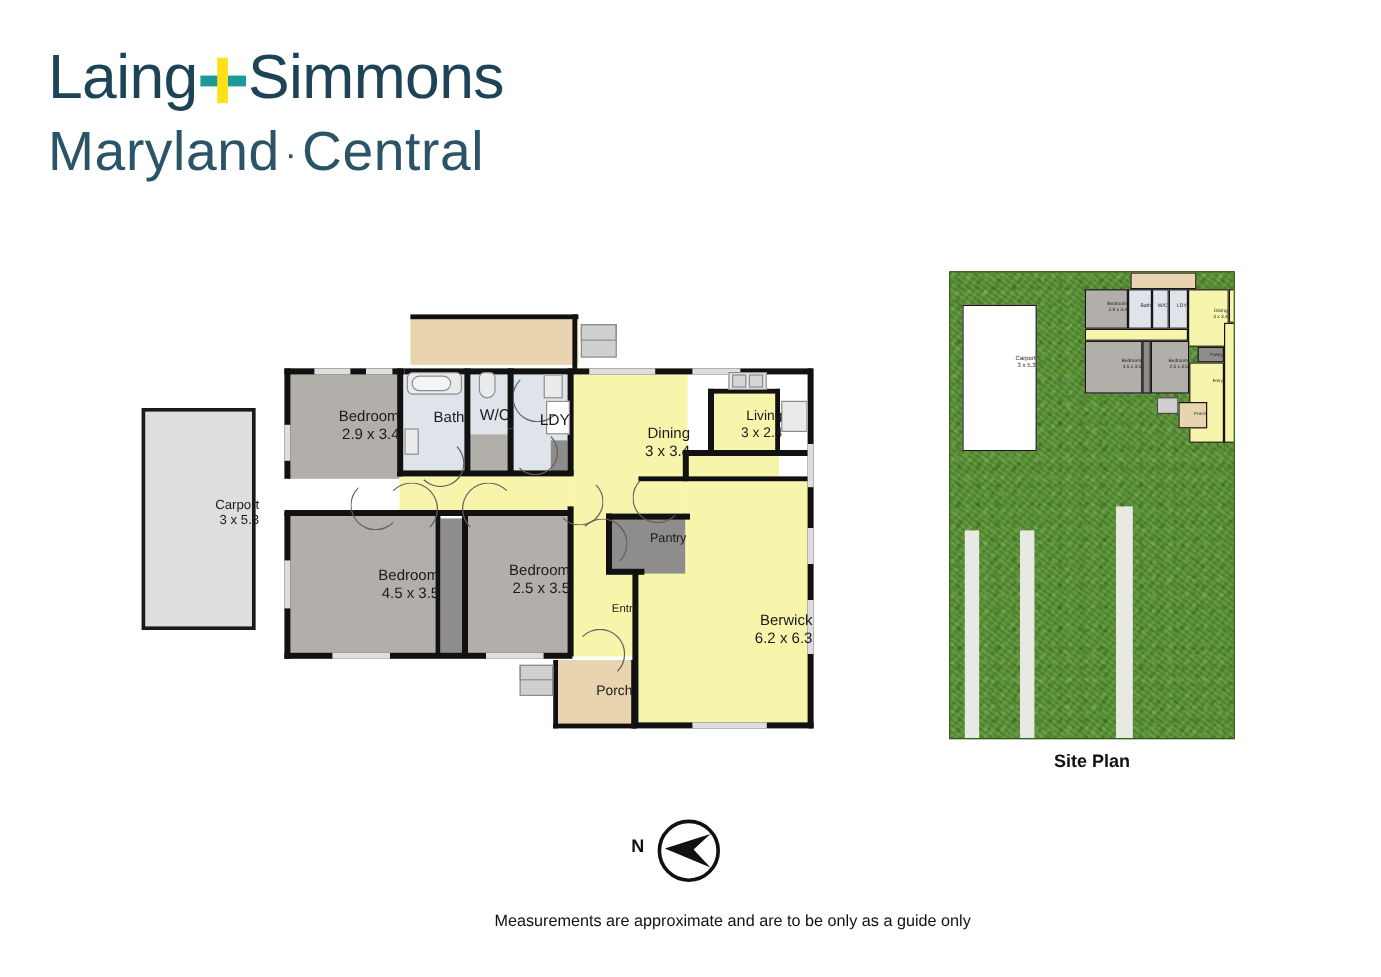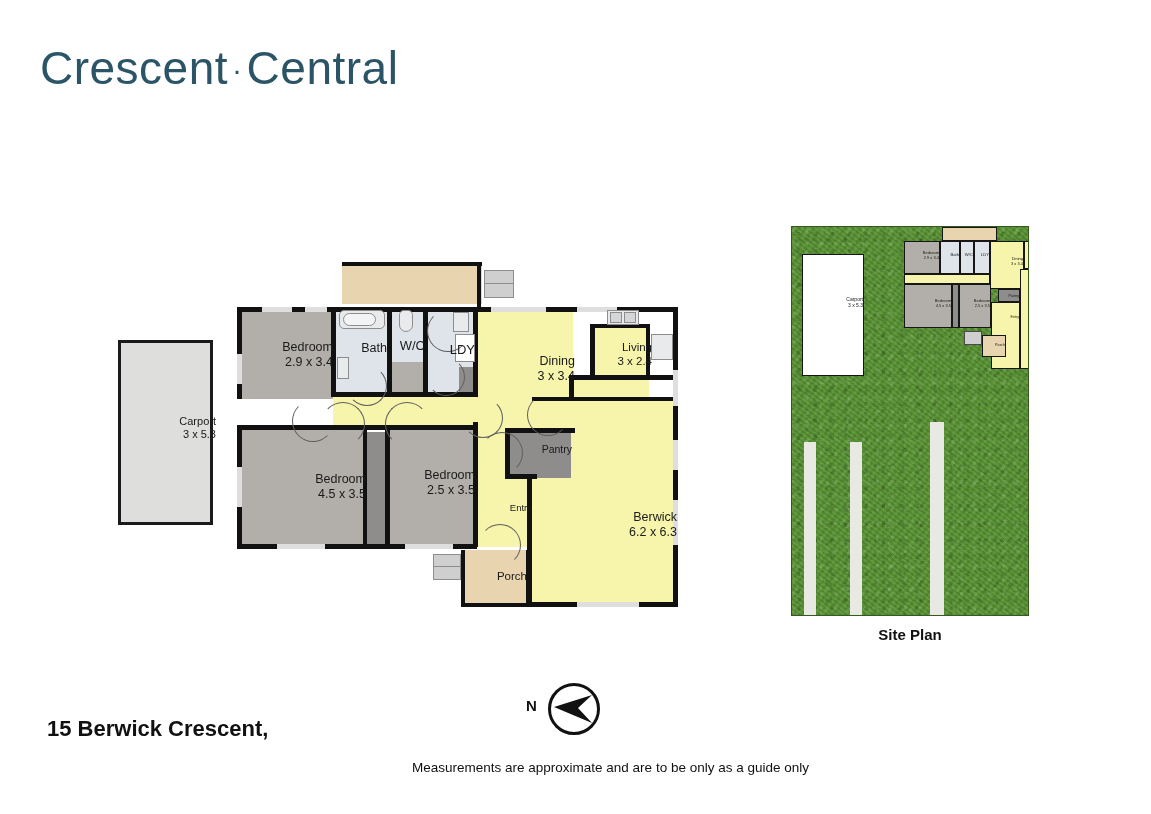--- a/index.html
+++ b/index.html
@@ -84,22 +84,25 @@
 
   
   #address{left:47px;top:716px;width:360px;font-size:22px;font-weight:bold;
            color:#111;line-height:26px;}
   #disclaimer{left:412px;top:760px;width:470px;font-size:13.5px;color:#111;}
 </style>
 </head>
 <body>
 
 <div id="logo" class="abs">
+  <div class="brand">
+    <span class="seg">Laing</span><span class="plusbox"><span class="plus-h"></span><span class="plus-v"></span></span><span class="seg">Simmons</span>
+  </div>
   <div class="sub">
-    <span>Crescent</span><span class="dot">·</span><span>Central</span>
+    <span>Maryland</span><span class="dot">·</span><span>Central</span>
   </div>
 </div>
 
 <div id="carport" class="abs">
   <div class="lbl">
     <span>Carport</span><br>
     <span>3 x 5.3</span>
   </div>
 </div>
 
@@ -353,15 +356,14 @@
 
 <div id="compass" class="abs">
   <div class="ring"></div>
   <svg width="52" height="52" viewBox="0 0 52 52" style="position:absolute;left:0;top:0;">
     <path d="M 6 24 L 44 12 L 30 25 L 44 40 Z" fill="#111"></path>
   </svg>
   <span id="compass-n">N</span>
 </div>
 
 <div id="address" class="abs">
-  <div>15 Berwick Crescent,</div>
 </div>
 <div id="disclaimer" class="abs">Measurements are approximate and are to be only as a guide only</div>
 
 </body></html>

